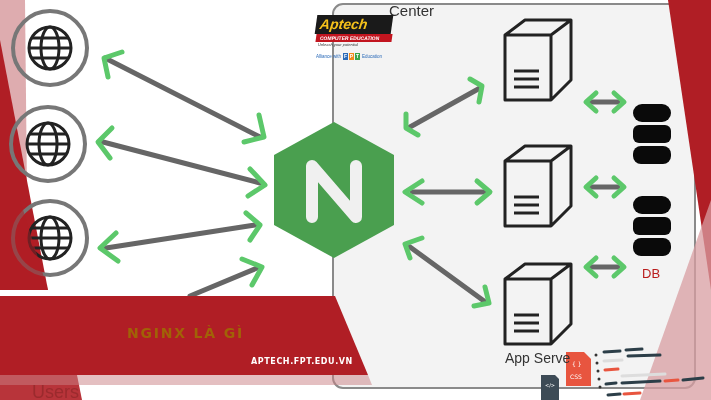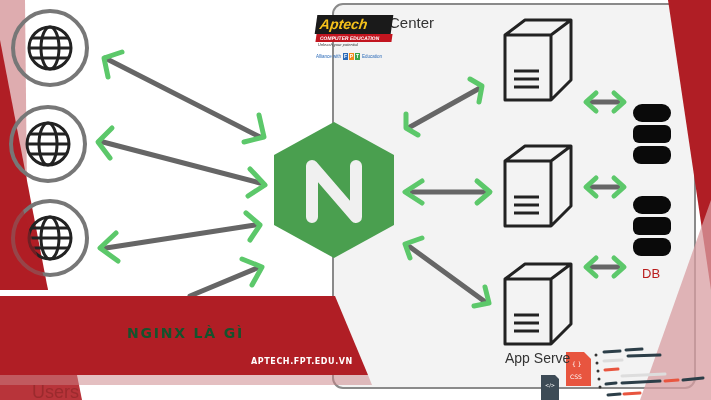--- a/index.html
+++ b/index.html
@@ -1,20 +1,20 @@
 <!DOCTYPE html>
 <html><head>
   <meta charset="utf-8">
   <style>
     html,body{margin:0;padding:0;}
     body{width:711px;height:400px;overflow:hidden;position:relative;background:#ffffff;font-family:"Liberation Sans",sans-serif;}
     #bg-svg{position:absolute;left:0;top:0;width:711px;height:400px;}
-    .banner-title{position:absolute;left:127px;top:325px;color:#14532d;font-family:"DejaVu Sans",sans-serif;font-weight:bold;font-size:14px;letter-spacing:1.8px;}
+    .banner-title{position:absolute;left:127px;top:325px;color:#a16207;font-family:"DejaVu Sans",sans-serif;font-weight:bold;font-size:14px;letter-spacing:1.8px;}
     .banner-url{position:absolute;left:240px;top:357px;color:#fff;font-family:"DejaVu Sans",sans-serif;font-weight:bold;font-size:8px;letter-spacing:0.6px;margin-left:11px;}
-    .dc-label{position:absolute;left:389px;top:14px;font-size:15px;color:#333;}
+    .dc-label{position:absolute;left:389px;top:2px;font-size:15px;color:#333;}
     .db-label{position:absolute;left:642px;top:266px;font-size:13px;color:#b91c1c;}
     .app-label{position:absolute;left:505px;top:350px;font-size:14px;color:#333;}
     .users-label{position:absolute;left:32px;top:382px;font-size:18px;color:rgba(120,30,30,0.45);}
     .logo{position:absolute;left:316px;top:15px;width:76px;}
     .logo-top{background:#1a1a1a;color:#f6c21b;font-weight:bold;font-style:italic;font-size:14px;padding:1px 4px;transform:skewX(-8deg);height:17px;line-height:17px;}
     .logo-sub{background:#c2151f;color:#fff;font-size:5px;font-weight:bold;padding:1px 4px;transform:skewX(-8deg);}
     .logo-tag{font-size:4px;color:#333;font-style:italic;padding-left:2px;}
     .logo-alliance{font-size:4.5px;color:#2a6ab8;margin-top:6px;display:flex;align-items:center;gap:2px;}
     .fpt{display:inline-flex;gap:1px;}
     .fpt span{display:inline-block;width:5px;height:7px;color:#fff;font-size:5px;font-weight:bold;text-align:center;line-height:7px;}

